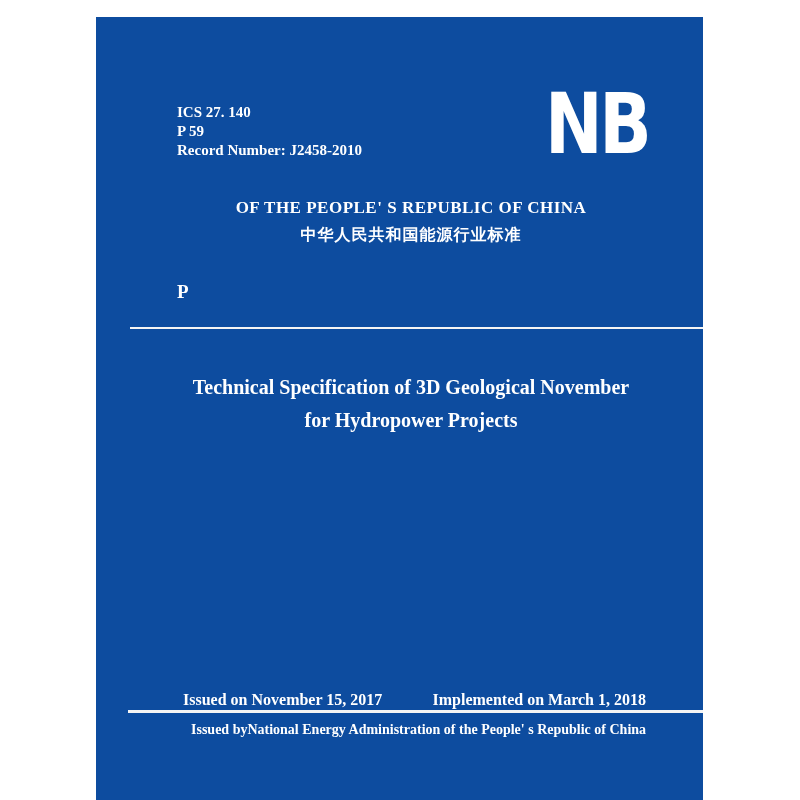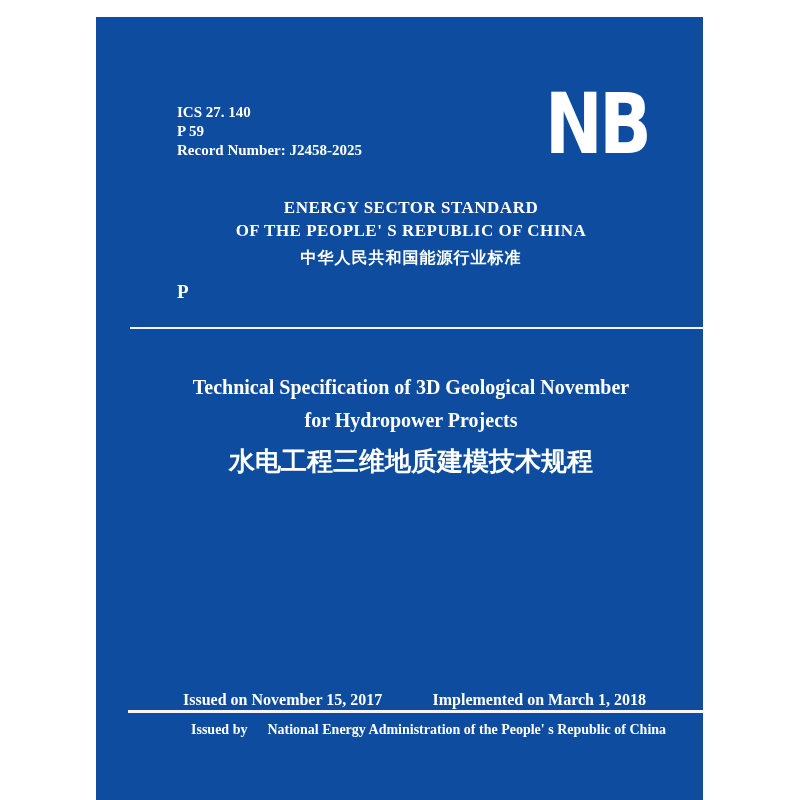--- a/index.html
+++ b/index.html
@@ -134,52 +134,50 @@
   }
   .issuer-row {
     position: absolute;
     left: 95px;
     top: 703px;
     font-size: 14px;
     font-weight: bold;
     line-height: 20px;
     white-space: nowrap;
   }
-  .issuer-label { margin-right: 20px; }
+  .issuer-label { }
 </style>
 </head>
 <body>
 
 <div class="canvas">
   <div class="cover-page">
 
     <div class="ics-block">
       <div>ICS 27. 140</div>
       <div>P 59</div>
-      <div>Record Number: J2458-2025</div>
+      <div>Record Number: J2458-2010</div>
     </div>
 
     <div class="nb-logo">NB</div>
 
     <div class="std-name-block">
-      <div class="std-name-en">ENERGY SECTOR STANDARD</div>
       <div class="std-name-en">OF THE PEOPLE' S REPUBLIC OF CHINA</div>
       <div class="std-name-zh">中华人民共和国能源行业标准</div>
     </div>
 
     <div class="code-row">
       <span>P</span>
     </div>
 
     <div class="rule-top"></div>
 
     <div class="title-block">
       <div class="title-en">Technical Specification of 3D Geological November</div>
       <div class="title-en">for Hydropower Projects</div>
-      <div class="title-zh">水电工程三维地质建模技术规程</div>
     </div>
 
     <div class="dates-row">
       <span>Issued on November 15, 2017</span>
       <span>Implemented on March 1, 2018</span>
     </div>
 
     <div class="rule-bottom"></div>
 
     <div class="issuer-row">

